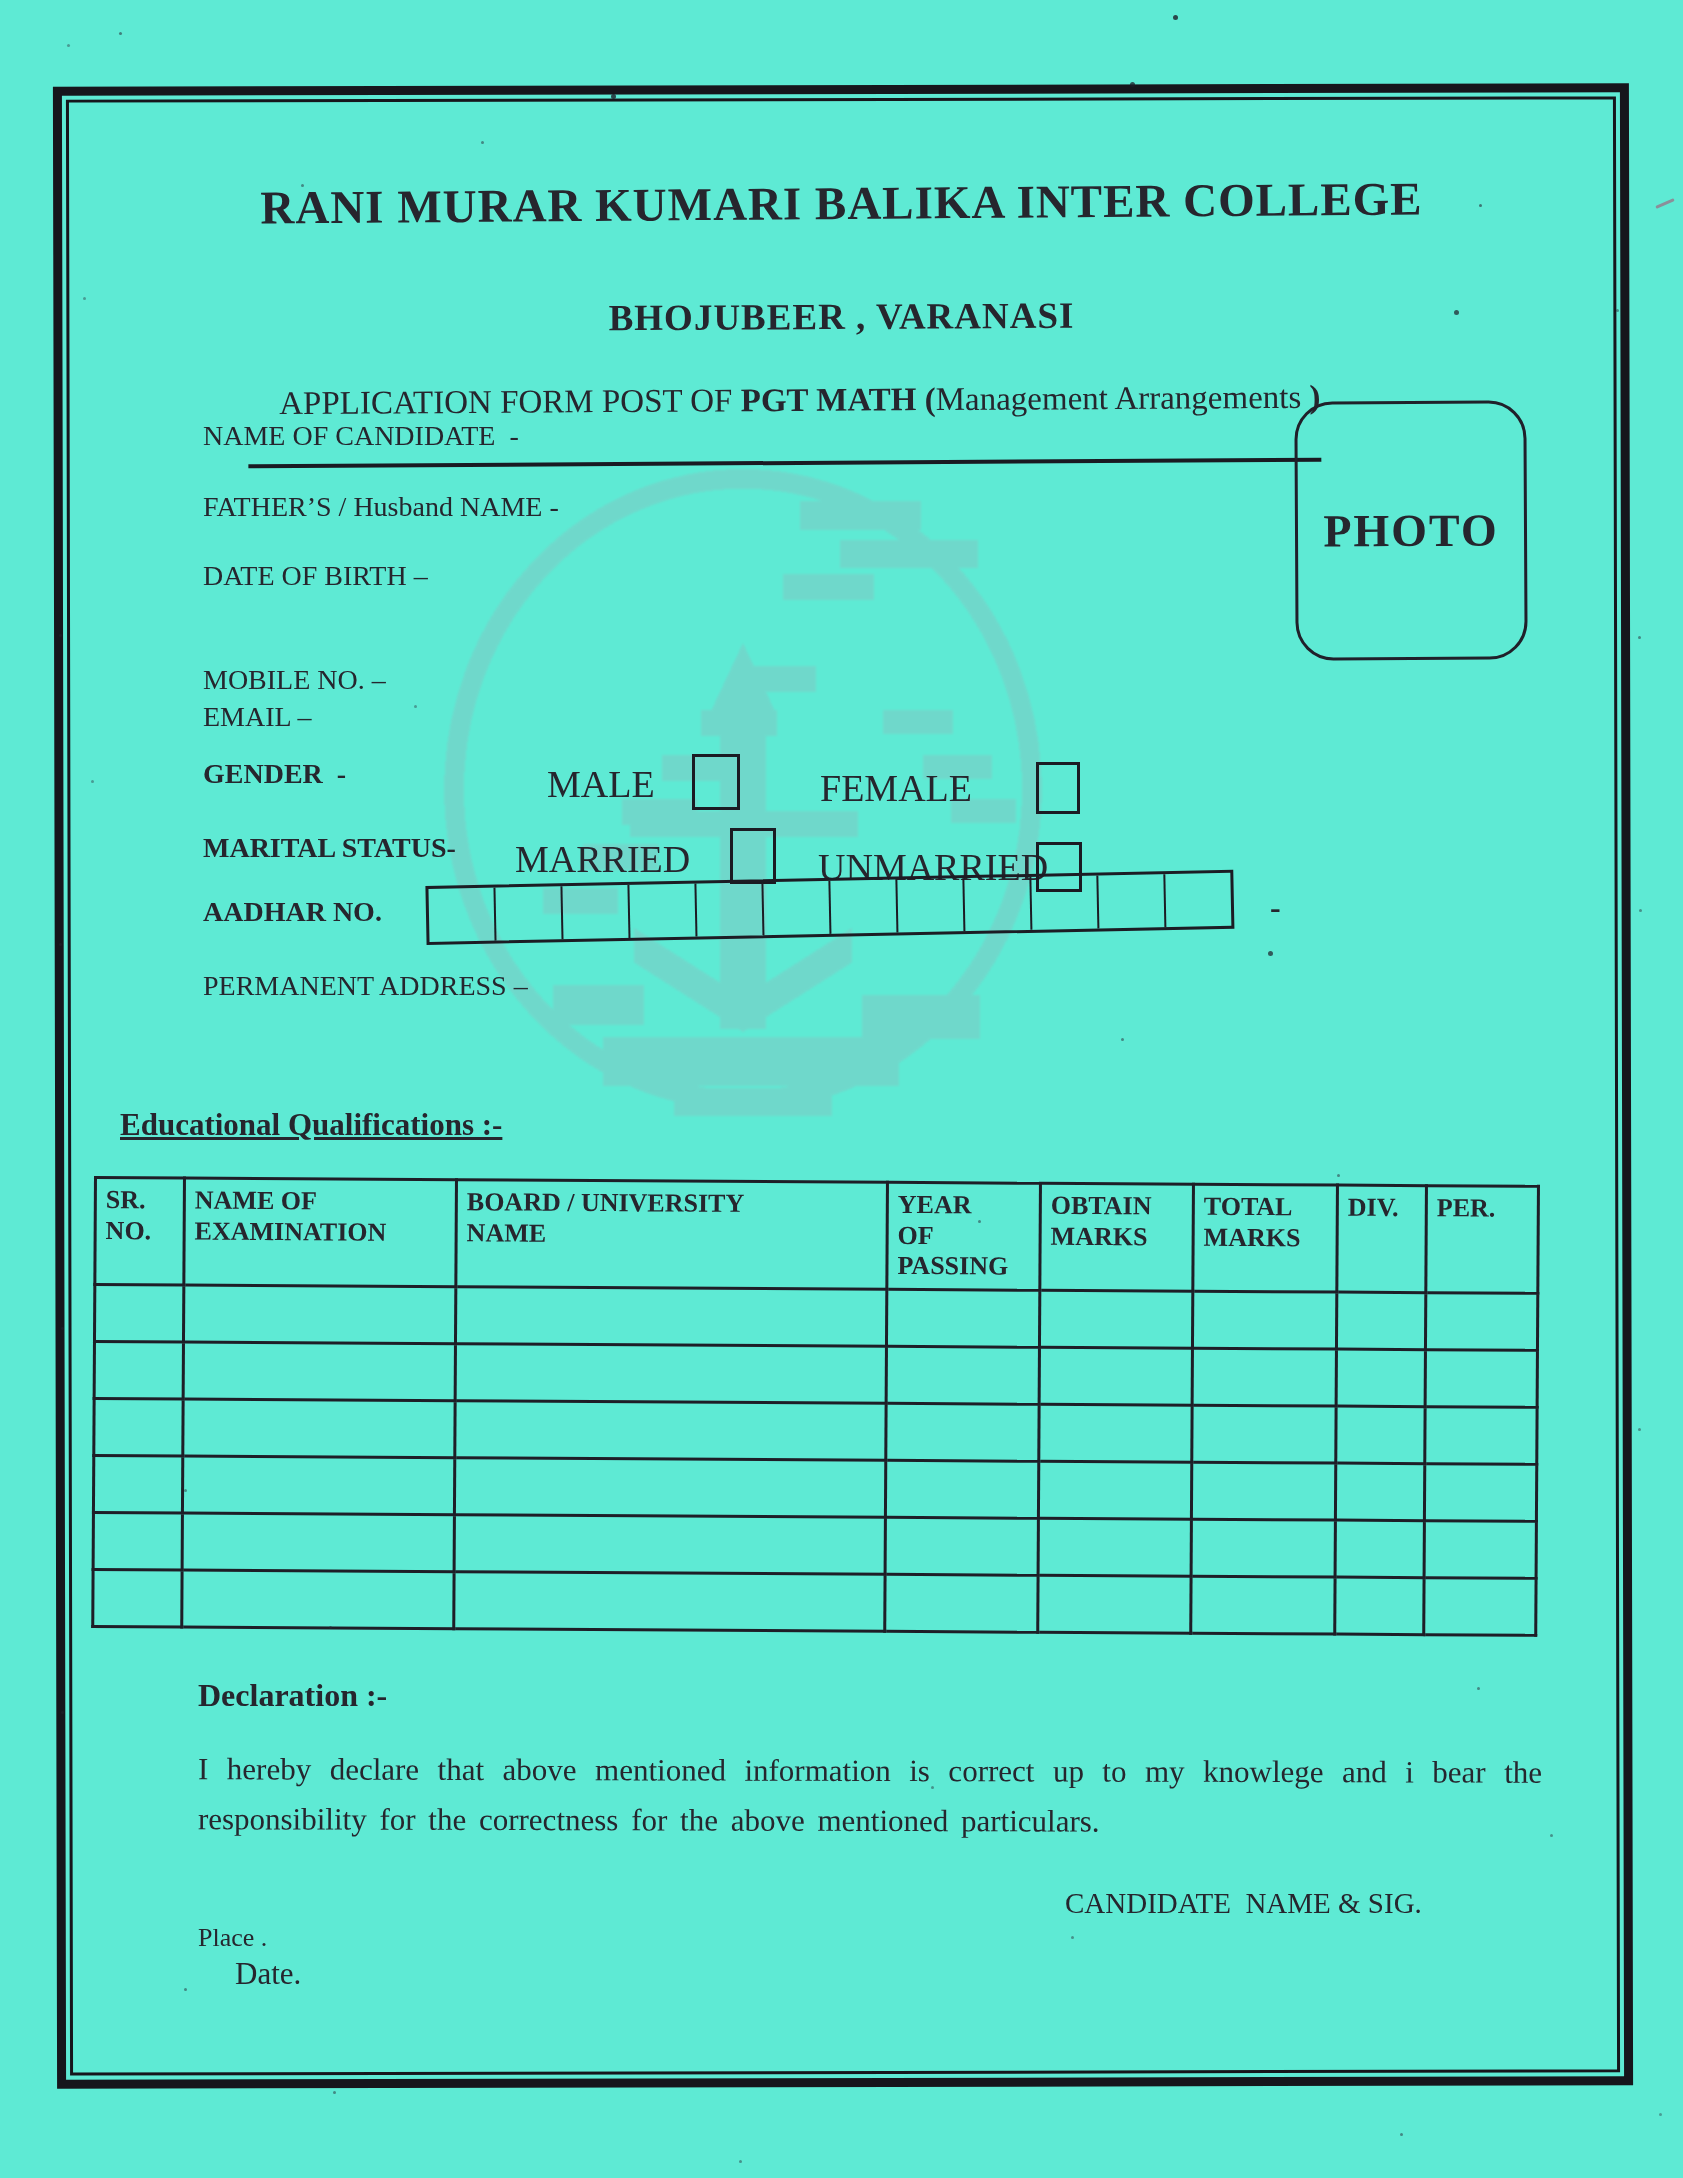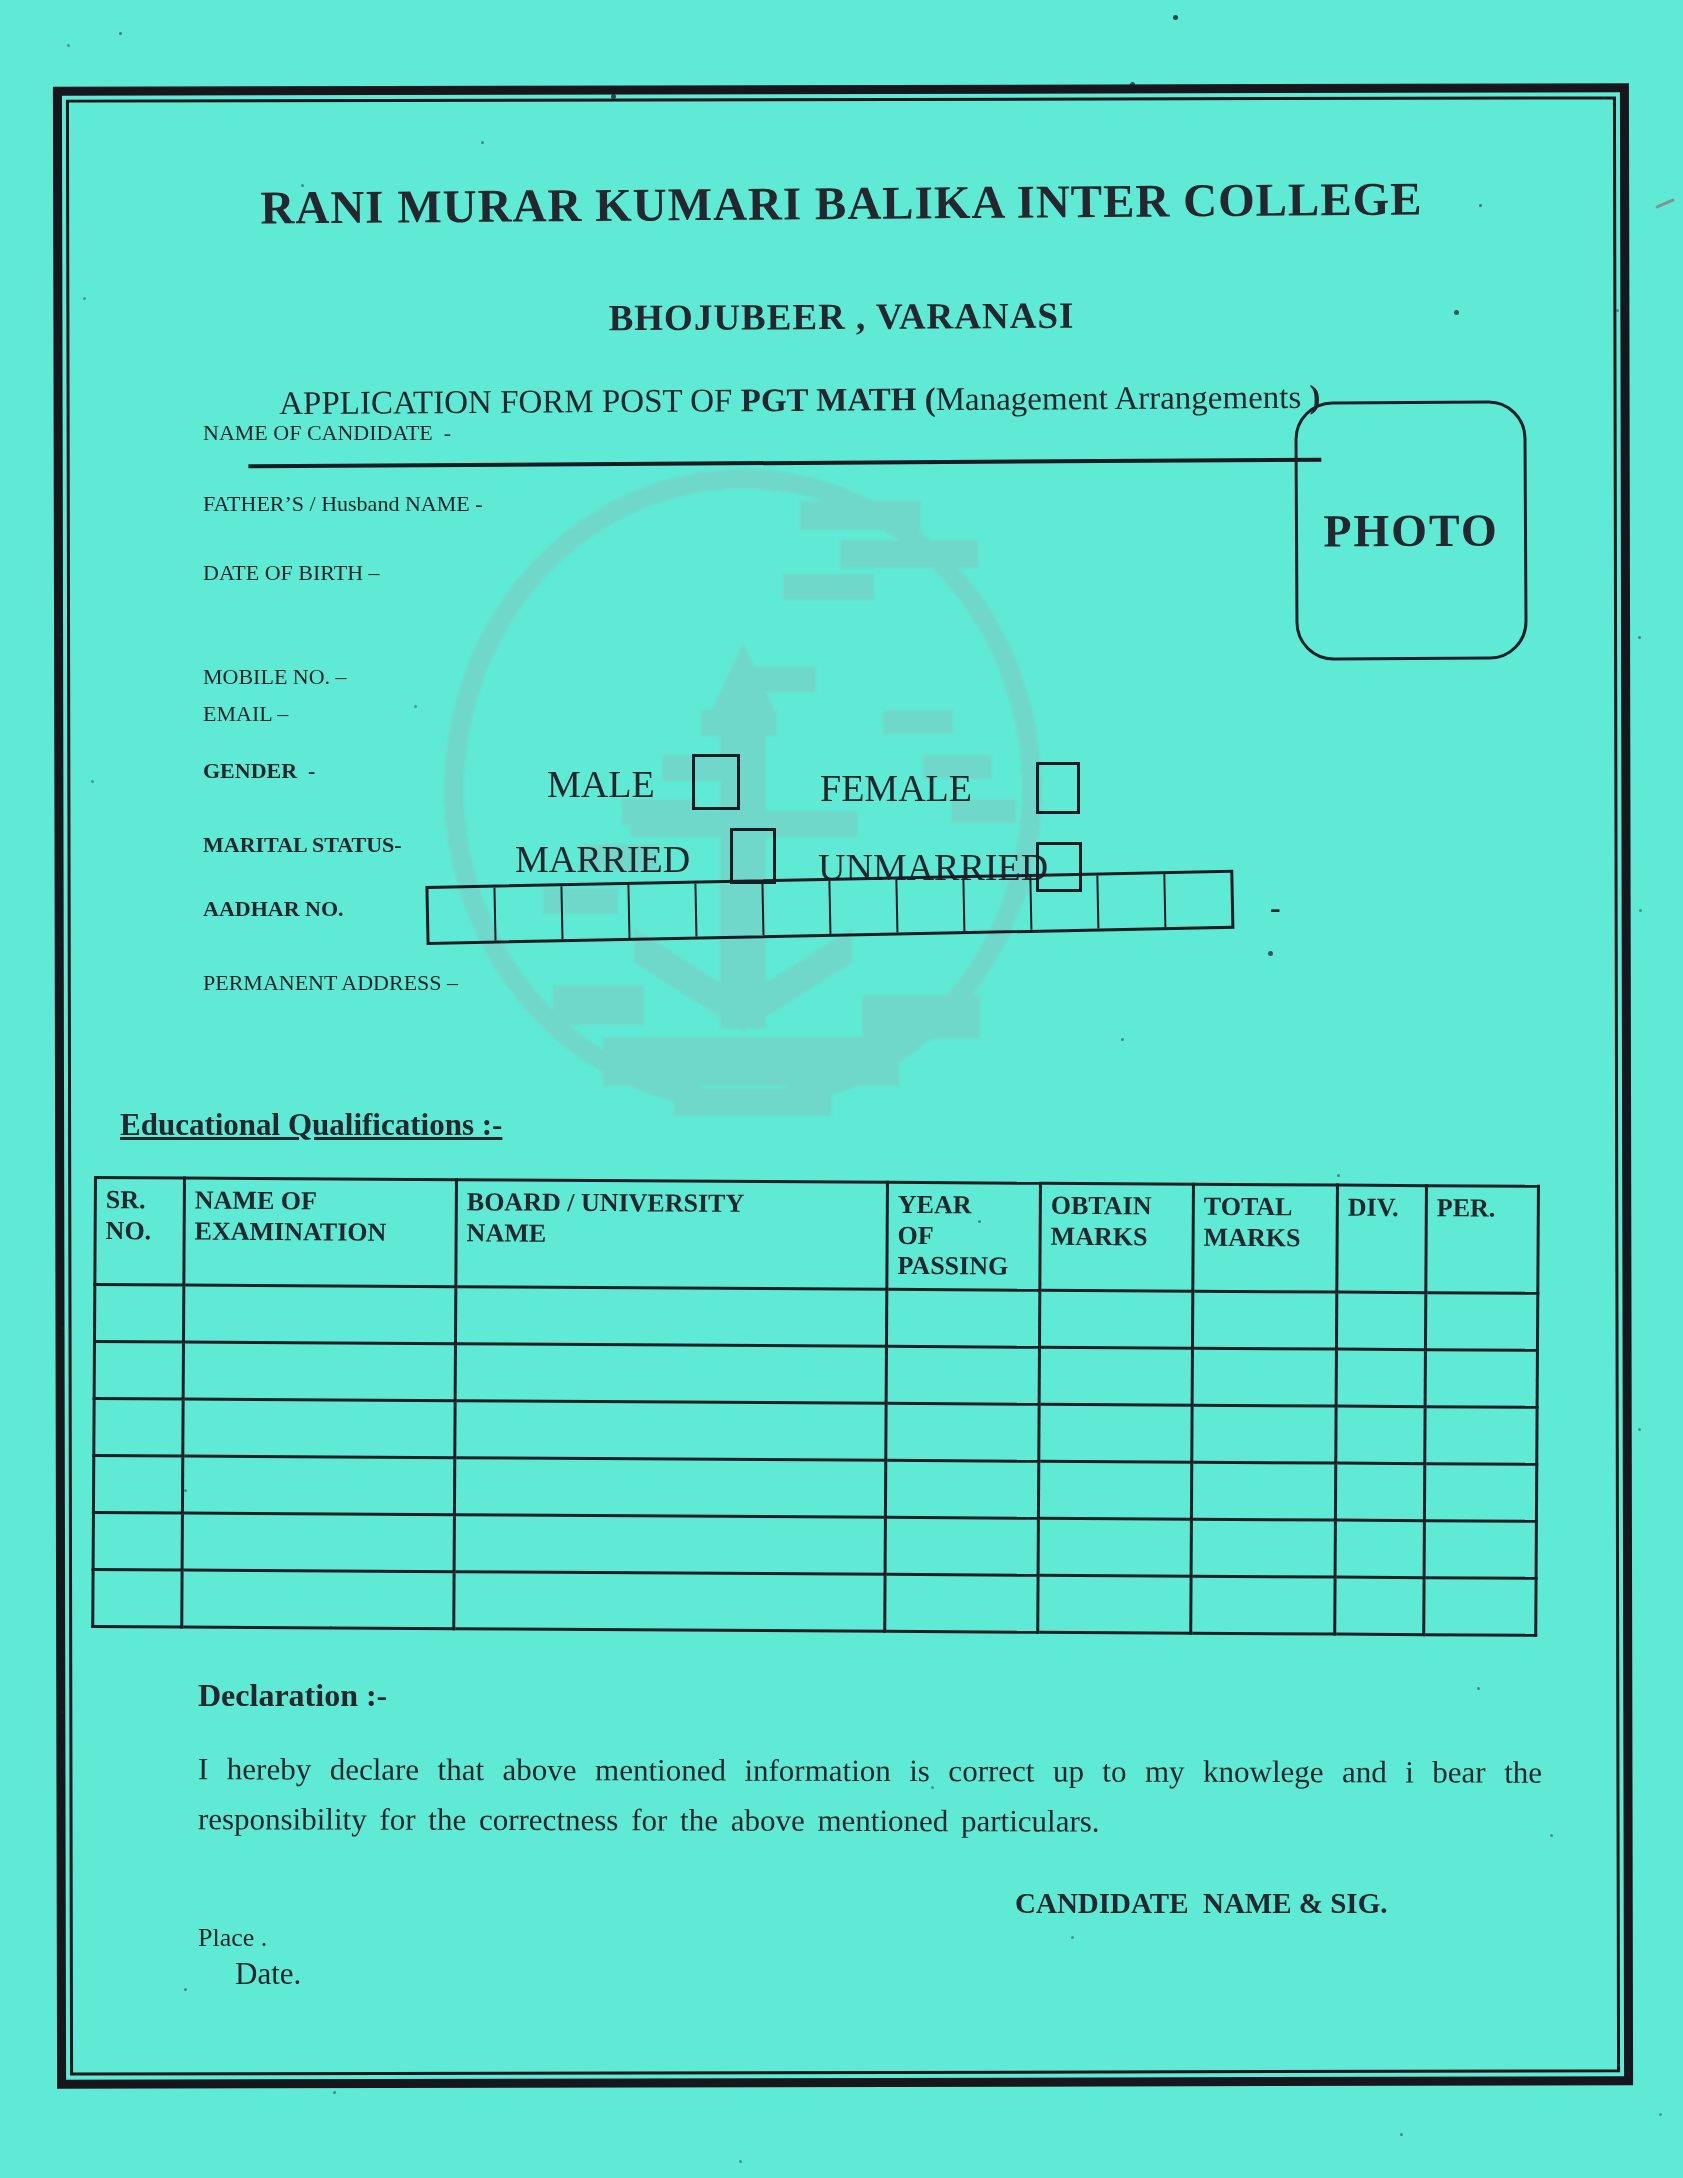--- a/index.html
+++ b/index.html
@@ -13,21 +13,21 @@
   .frame::before{content:"";position:absolute;inset:4px;border:3px solid #16161c;}
 
   .college-name{position:absolute;left:0;right:0;top:176px;text-align:center;
     font-size:47px;font-weight:bold;letter-spacing:1px;transform:rotate(-0.45deg);white-space:pre;}
   .location-line{position:absolute;left:0;right:0;top:295px;text-align:center;
     font-size:37px;font-weight:bold;letter-spacing:1px;transform:rotate(-0.3deg);white-space:pre;}
   .form-title{position:absolute;left:248px;top:345px;font-size:33px;
     padding-bottom:5px;border-bottom:4px solid #1a1a22;transform:rotate(-0.35deg);white-space:pre;}
   .form-title .b{font-weight:bold;}
 
-  .field{position:absolute;left:203px;font-size:22px;white-space:pre;}
+  .field{position:absolute;left:203px;font-size:28px;white-space:pre;}
   .bold{font-weight:bold;}
 
   .opt-label{position:absolute;font-size:38px;white-space:pre;}
   .cb{position:absolute;border:3px solid #1b1b23;background:transparent;}
 
   .aadhaar-grid{position:absolute;left:426px;top:886px;display:flex;
     border:3px solid #1c1c24;transform:rotate(-1.15deg);transform-origin:left center;}
   .aadhaar-cell{width:65px;height:53px;border-right:2.5px solid #1c1c24;}
   .aadhaar-cell:last-child{border-right:none;}
   .aadhaar-dash{position:absolute;left:1270px;top:889px;font-size:32px;font-weight:bold;}
@@ -42,21 +42,21 @@
     transform:rotate(0.35deg);transform-origin:top left;}
   .quals-table th,.quals-table td{border:3px solid #1e1e27;}
   .quals-table th{font-size:26px;font-weight:bold;text-align:left;vertical-align:top;
     padding:6px 9px;white-space:pre-line;line-height:1.18;height:83px;}
   .quals-table td{height:52px;}
 
   .decl-heading{position:absolute;left:198px;top:1677px;font-size:32px;font-weight:bold;white-space:pre;}
   .decl-body{position:absolute;left:198px;top:1746px;width:1344px;font-size:31px;
     line-height:1.6;text-align:justify;word-spacing:5px;transform:rotate(0.15deg);}
   .place-label{position:absolute;left:198px;top:1923px;font-size:26px;white-space:pre;}
-  .sig-label{position:absolute;left:1015px;top:1887px;font-size:29px;white-space:pre;font-weight:bold;}
+  .sig-label{position:absolute;left:1065px;top:1887px;font-size:29px;white-space:pre;}
   .date-label{position:absolute;left:198px;top:1956px;font-size:31px;white-space:pre;margin-left:37px;}
 
   .watermark{position:absolute;left:436px;top:463px;opacity:0.26;filter:blur(1.3px);pointer-events:none;}
 
   .speck{position:absolute;left:0;top:0;width:3px;height:3px;border-radius:50%;
     background:transparent;pointer-events:none;
     box-shadow:
       119px 32px 0 rgba(40,40,52,.55), 67px 44px 0 rgba(40,40,52,.4),
       612px 95px 0 1px rgba(30,30,40,.8), 1131px 83px 0 1px rgba(30,30,40,.75),
       481px 141px 0 rgba(40,40,52,.5), 1174px 16px 0 1px rgba(30,30,40,.8),

